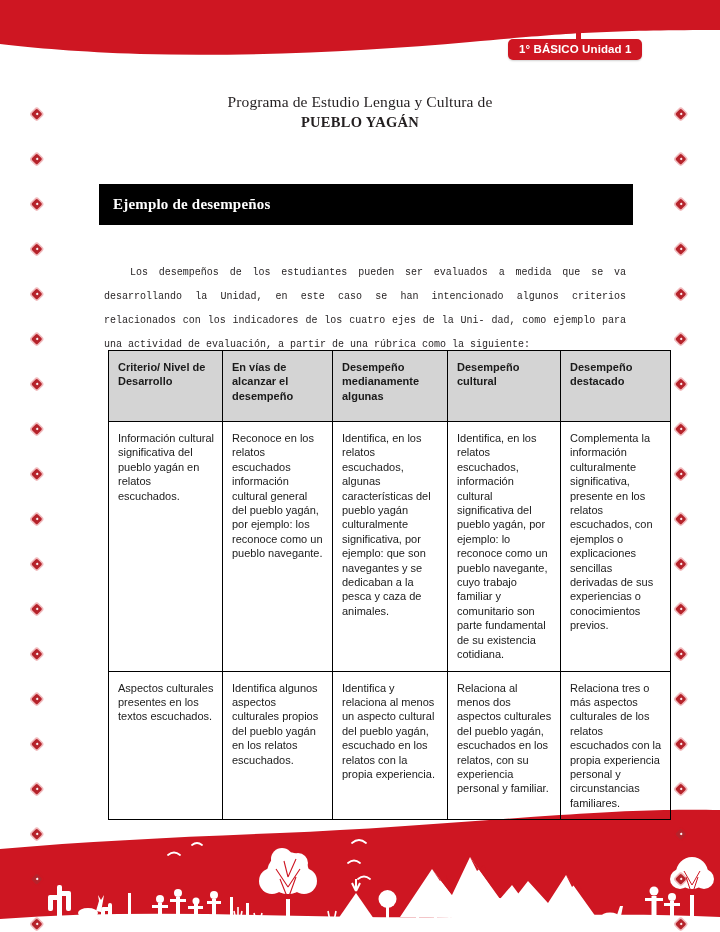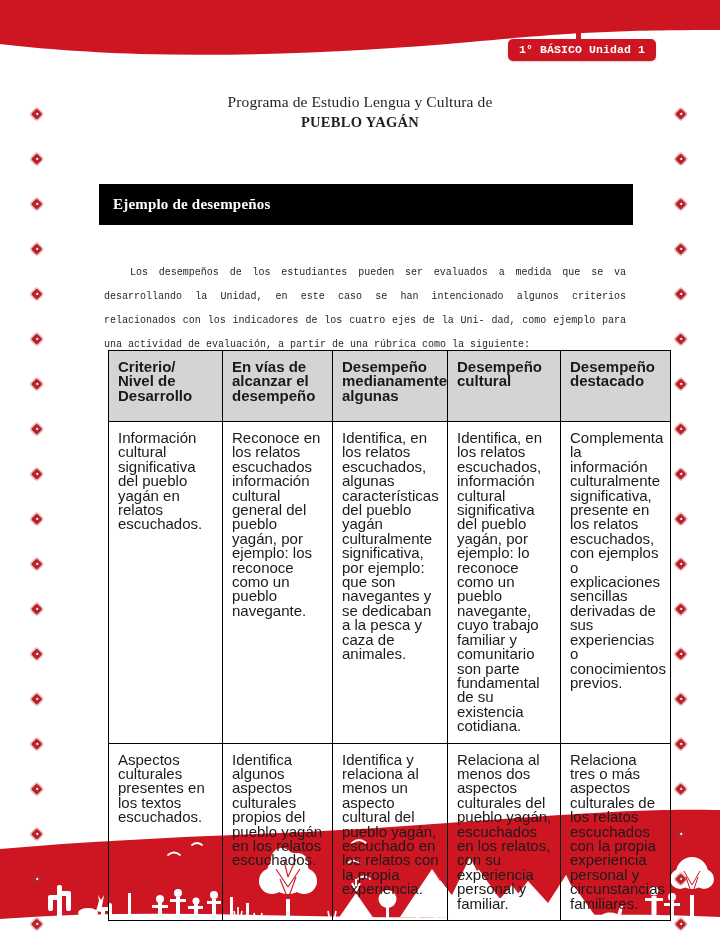--- a/index.html
+++ b/index.html
@@ -26,21 +26,21 @@
 
   
   .unit-badge {
     position: absolute;
     top: 39px;
     left: 508px;
     background: #CE1622;
     color: #ffffff;
     font-size: 11.5px;
     font-weight: bold;
-    font-family: Liberation Mono, monospace;
+    font-family: Liberation Sans, sans-serif;
     padding: 4px 11px 5px 11px;
     border-radius: 5px;
     z-index: 3;
     white-space: nowrap;
     letter-spacing: 0.1px;
     box-shadow: 0 1px 2px rgba(0,0,0,0.18);
   }
   .badge-stem {
     position: absolute;
     top: 26px;
@@ -154,21 +154,21 @@
     width: 562px;
     border-collapse: collapse;
     table-layout: fixed;
     font-family: "Liberation Sans", sans-serif;
   }
   .rubric-table th,
   .rubric-table td {
     border: 1px solid #000000;
     vertical-align: top;
     padding: 9px 8px 9px 9px;
-    font-size: 15px;
+    font-size: 11px;
     line-height: 14.4px;
     color: #1a1a1a;
     font-weight: normal;
     text-align: left;
   }
   .rubric-table th {
     background: #d4d4d4;
     font-weight: bold;
     height: 52px;
   }

